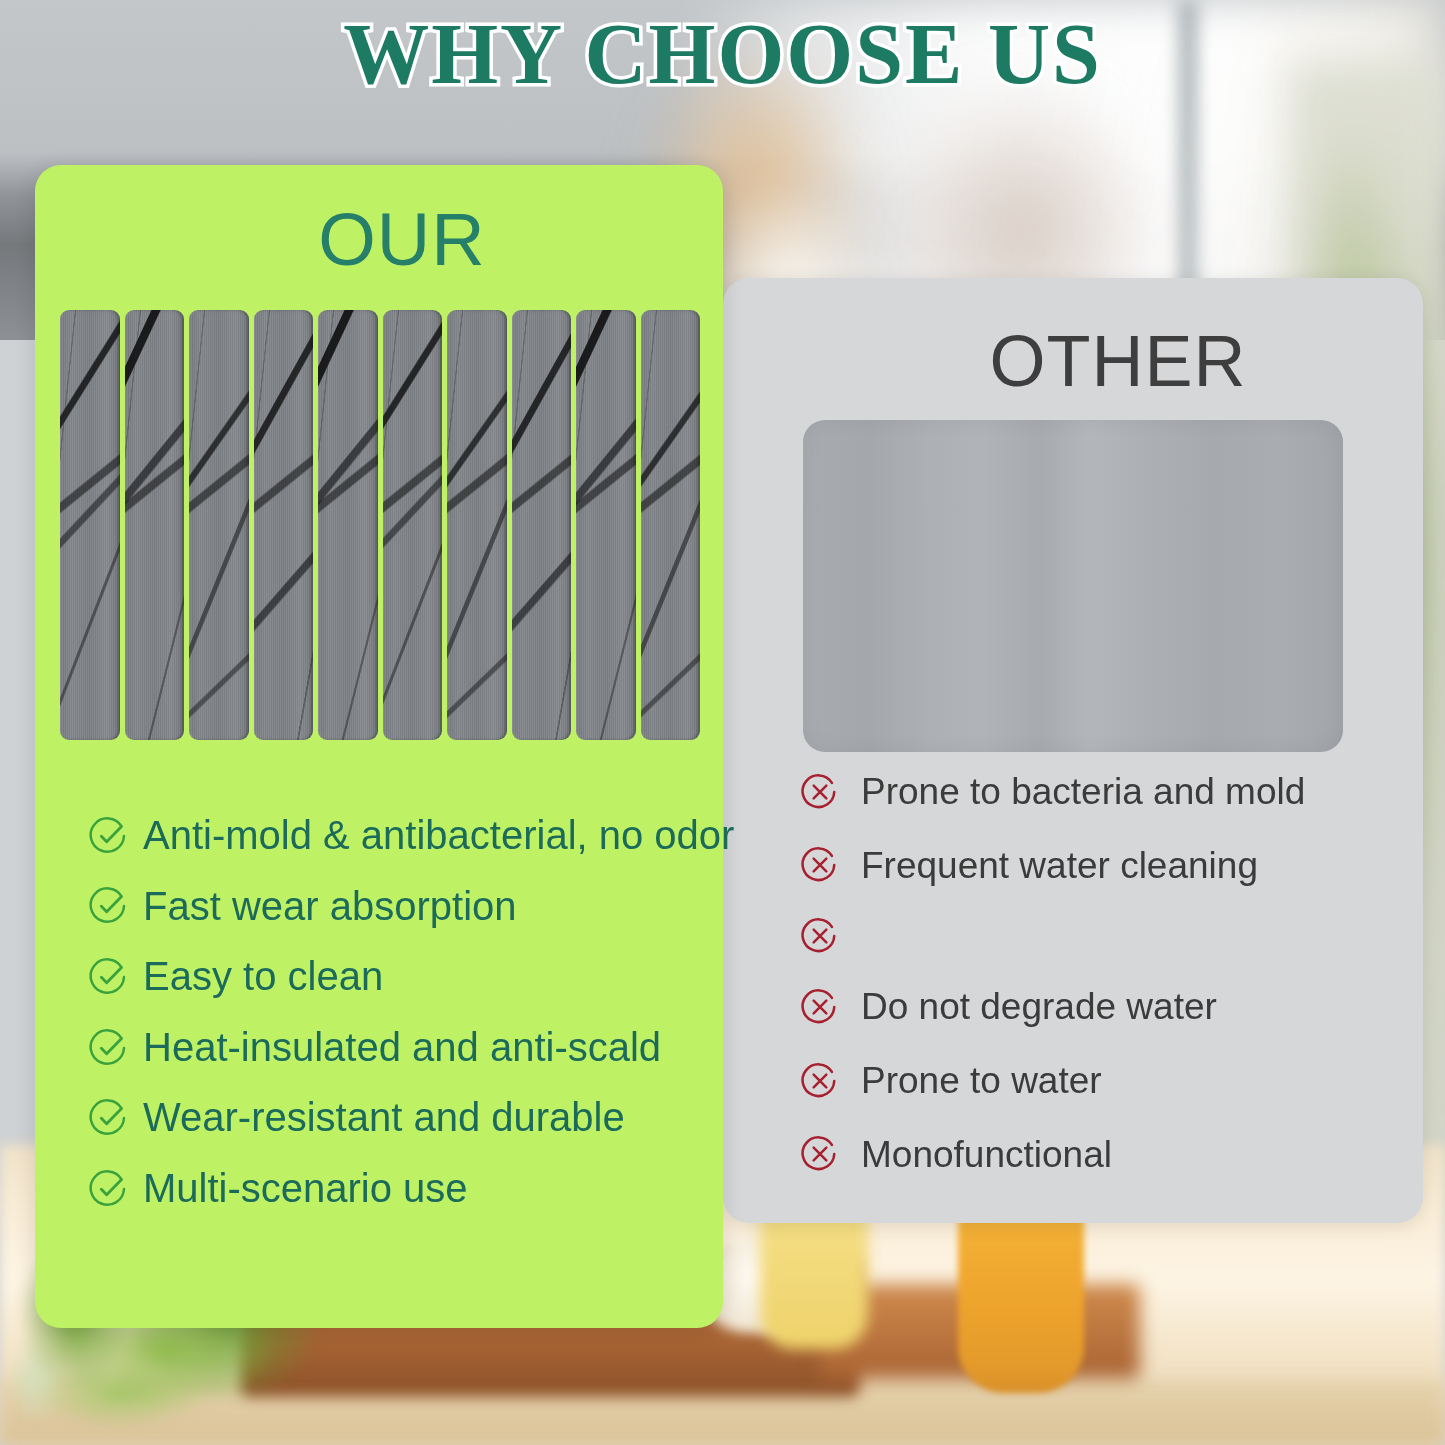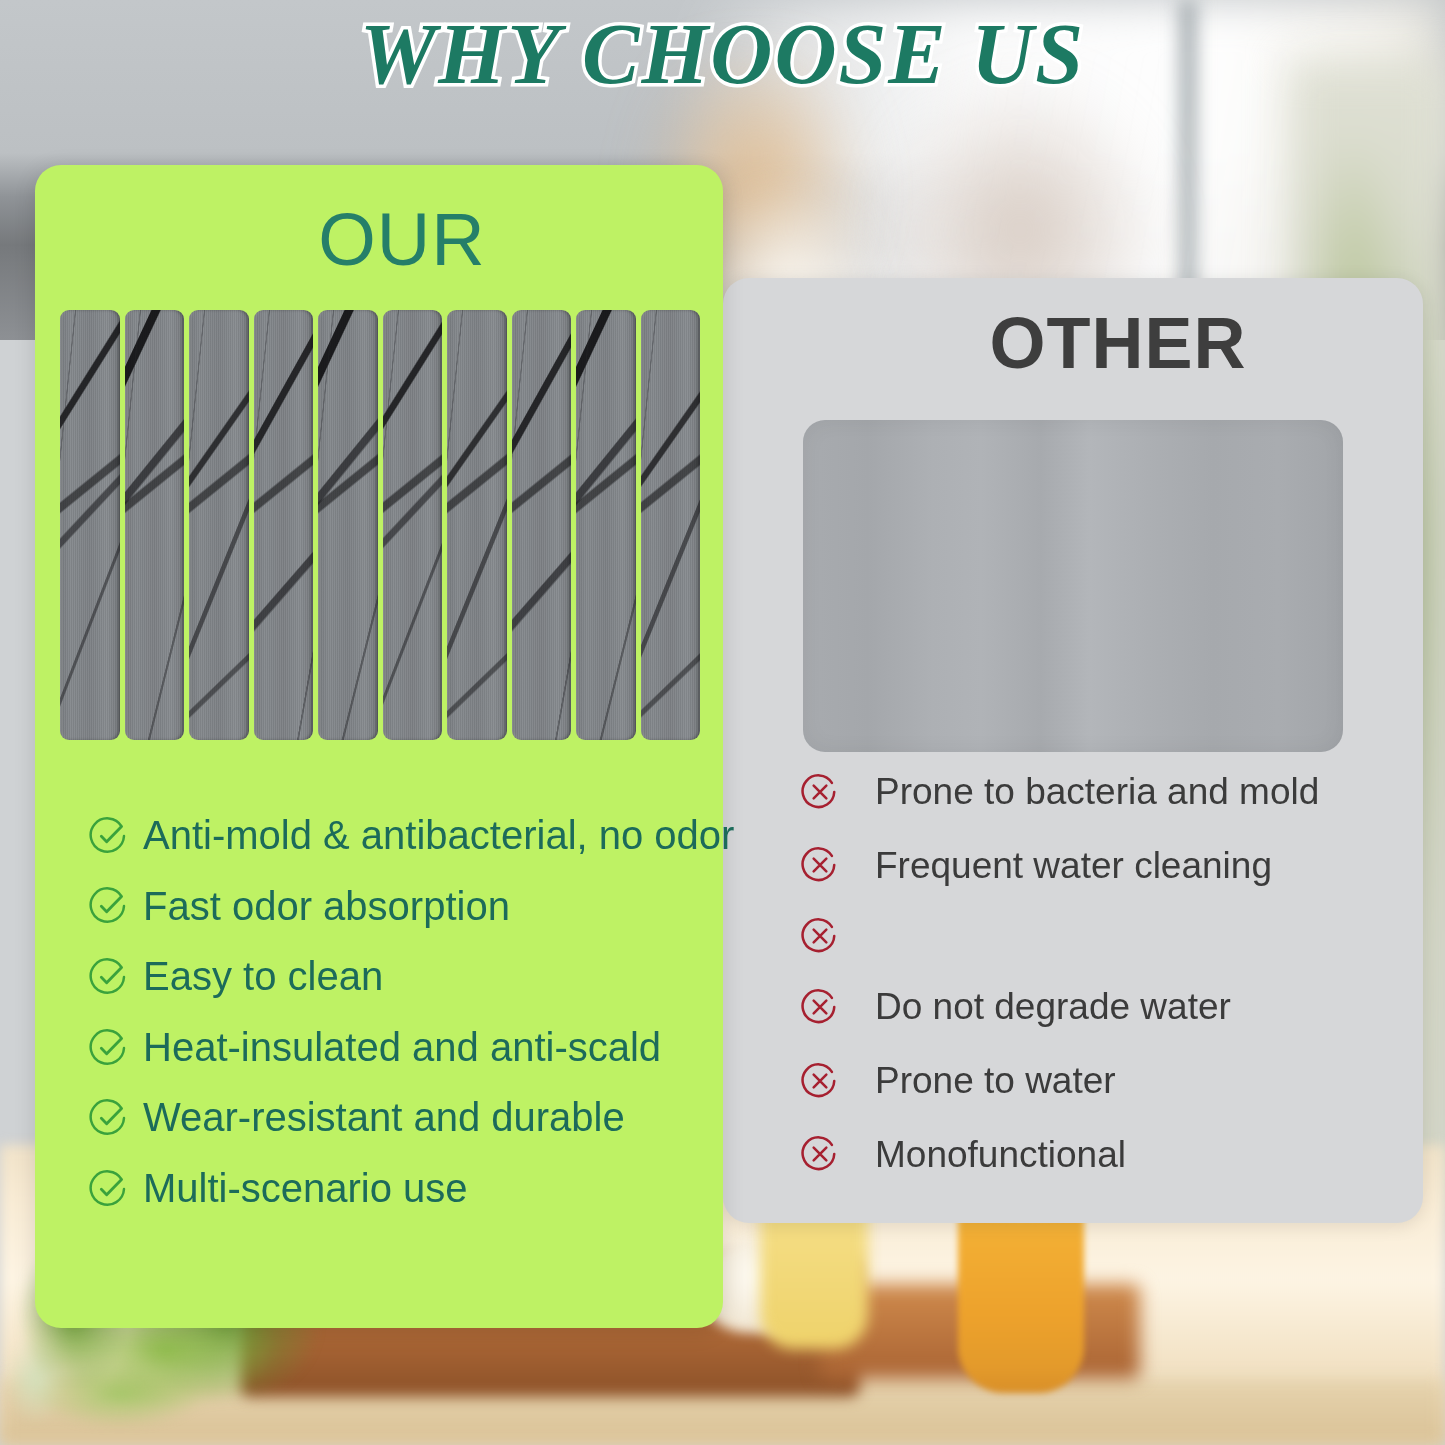--- a/index.html
+++ b/index.html
@@ -136,38 +136,37 @@
     text-align:center;
     font-family:"Liberation Serif", serif;
     font-weight:bold;
     font-size:86px;
     letter-spacing:2px;
     color:#1d7a63;
     -webkit-text-stroke:7px #ffffff;
     paint-order:stroke fill;
     line-height:1.08;
     z-index:5;
-    font-style:italic;
   }
 
   
   #other-panel {
     position:absolute;
     left:723px; top:278px;
     width:700px; height:945px;
     background:#d6d7d9;
     border-radius:26px;
     box-shadow:0 3px 18px rgba(0,0,0,.10);
     z-index:6;
   }
   #other-title {
-    margin-top:24px;
+    margin-top:42px;
     text-align:center;
     font-size:72px;
-    font-weight:700;
+    font-weight:400;
     color:#3e3e3e;
     letter-spacing:1px;
     padding-left:90px;
   }
   #other-image {
     position:absolute;
     left:80px; top:142px;
     width:540px; height:332px;
     border-radius:22px;
     background:
@@ -179,21 +178,21 @@
   }
   #other-list {
     position:absolute;
     left:78px; top:492px;
     width:600px;
     list-style:none;
   }
   #other-list li {
     display:flex;
     align-items:center;
-    gap:36px;
+    gap:22px;
     margin-bottom:30px;
     font-size:37px;
     color:#3b3b3b;
     font-weight:400;
     line-height:1.18;
   }
 
   
   #our-card {
     position:absolute;
@@ -387,21 +386,21 @@
         <path d="M19.6 6.3A10 10 0 1 0 21 12" fill="none" stroke="#3aa23c" stroke-width="1.5" stroke-linecap="round"></path>
         <path d="M7.4 12.2 L10.6 15.4 L19.2 6.6" fill="none" stroke="#3aa23c" stroke-width="1.7" stroke-linecap="round" stroke-linejoin="round"></path>
       </svg>
       <span>Anti-mold &amp; antibacterial, no odor</span>
     </li>
     <li>
       <svg class="ico check" viewBox="0 0 24 24">
         <path d="M19.6 6.3A10 10 0 1 0 21 12" fill="none" stroke="#3aa23c" stroke-width="1.5" stroke-linecap="round"></path>
         <path d="M7.4 12.2 L10.6 15.4 L19.2 6.6" fill="none" stroke="#3aa23c" stroke-width="1.7" stroke-linecap="round" stroke-linejoin="round"></path>
       </svg>
-      <span>Fast odor absorption</span>
+      <span>Fast wear absorption</span>
     </li>
     <li>
       <svg class="ico check" viewBox="0 0 24 24">
         <path d="M19.6 6.3A10 10 0 1 0 21 12" fill="none" stroke="#3aa23c" stroke-width="1.5" stroke-linecap="round"></path>
         <path d="M7.4 12.2 L10.6 15.4 L19.2 6.6" fill="none" stroke="#3aa23c" stroke-width="1.7" stroke-linecap="round" stroke-linejoin="round"></path>
       </svg>
       <span>Easy to clean</span>
     </li>
     <li>
       <svg class="ico check" viewBox="0 0 24 24">

